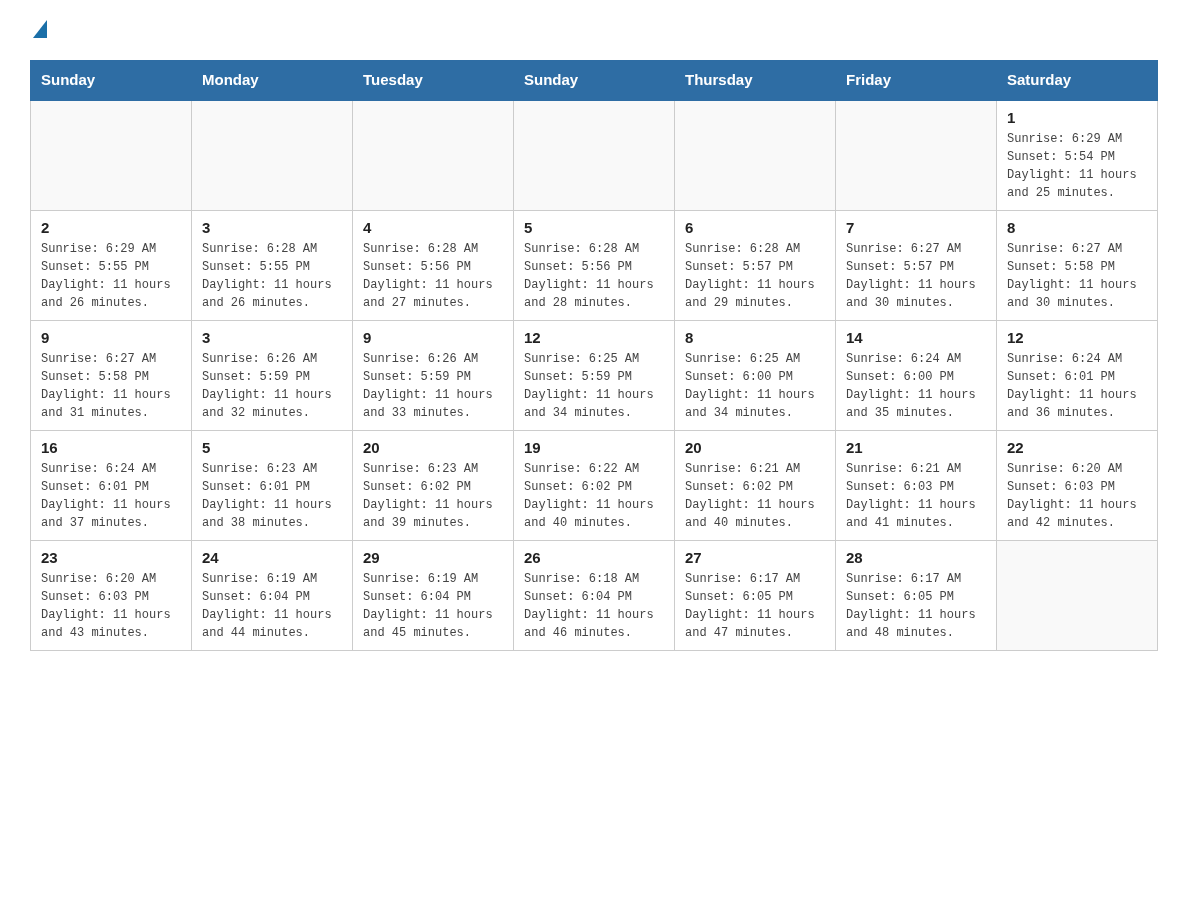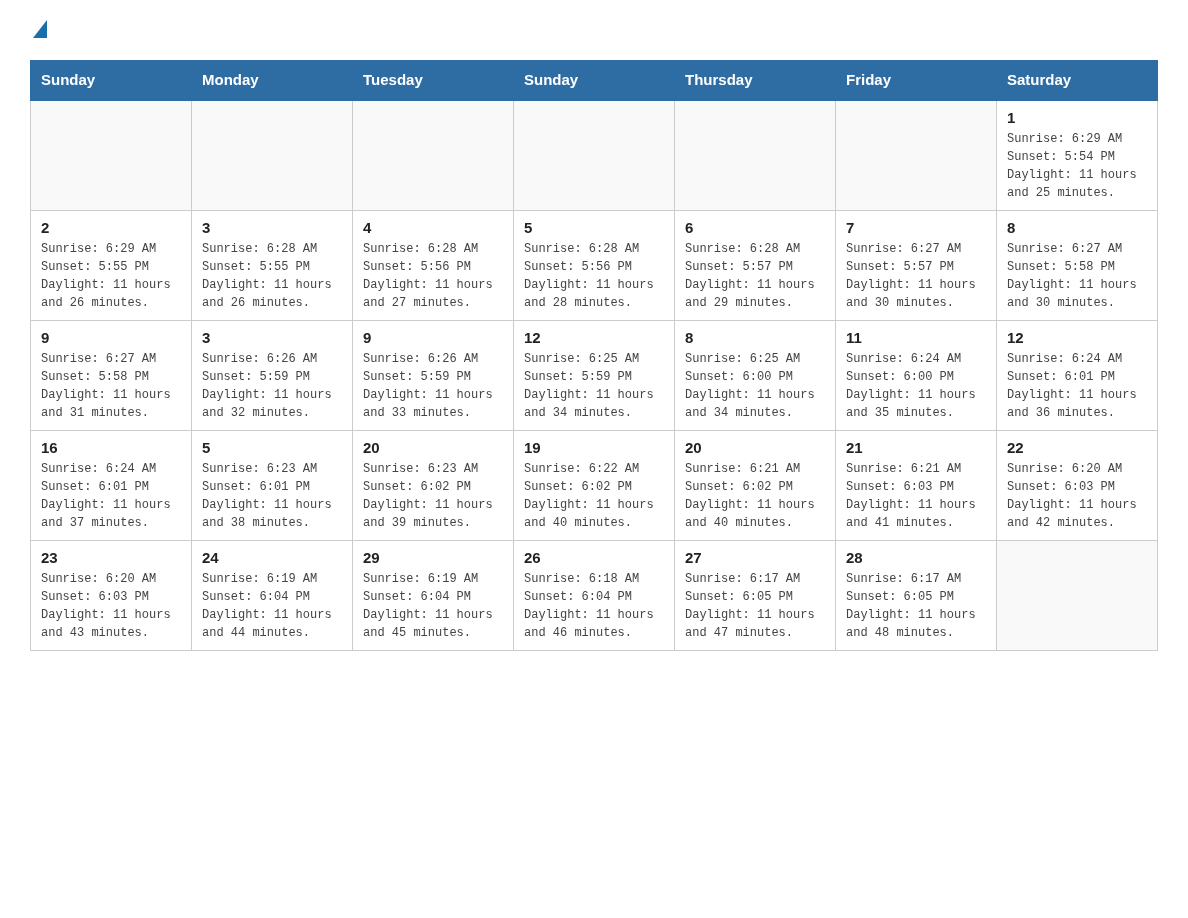--- a/index.html
+++ b/index.html
@@ -217,21 +217,21 @@
 Sunset: 5:59 PM
 Daylight: 11 hours and 34 minutes.</div>
         </td>
         <td>
           <div class="day-number">8</div>
           <div class="day-info" style="white-space: pre-line;">Sunrise: 6:25 AM
 Sunset: 6:00 PM
 Daylight: 11 hours and 34 minutes.</div>
         </td>
         <td>
-          <div class="day-number">11</div>
+          <div class="day-number">14</div>
           <div class="day-info" style="white-space: pre-line;">Sunrise: 6:24 AM
 Sunset: 6:00 PM
 Daylight: 11 hours and 35 minutes.</div>
         </td>
         <td>
           <div class="day-number">12</div>
           <div class="day-info" style="white-space: pre-line;">Sunrise: 6:24 AM
 Sunset: 6:01 PM
 Daylight: 11 hours and 36 minutes.</div>
         </td>

